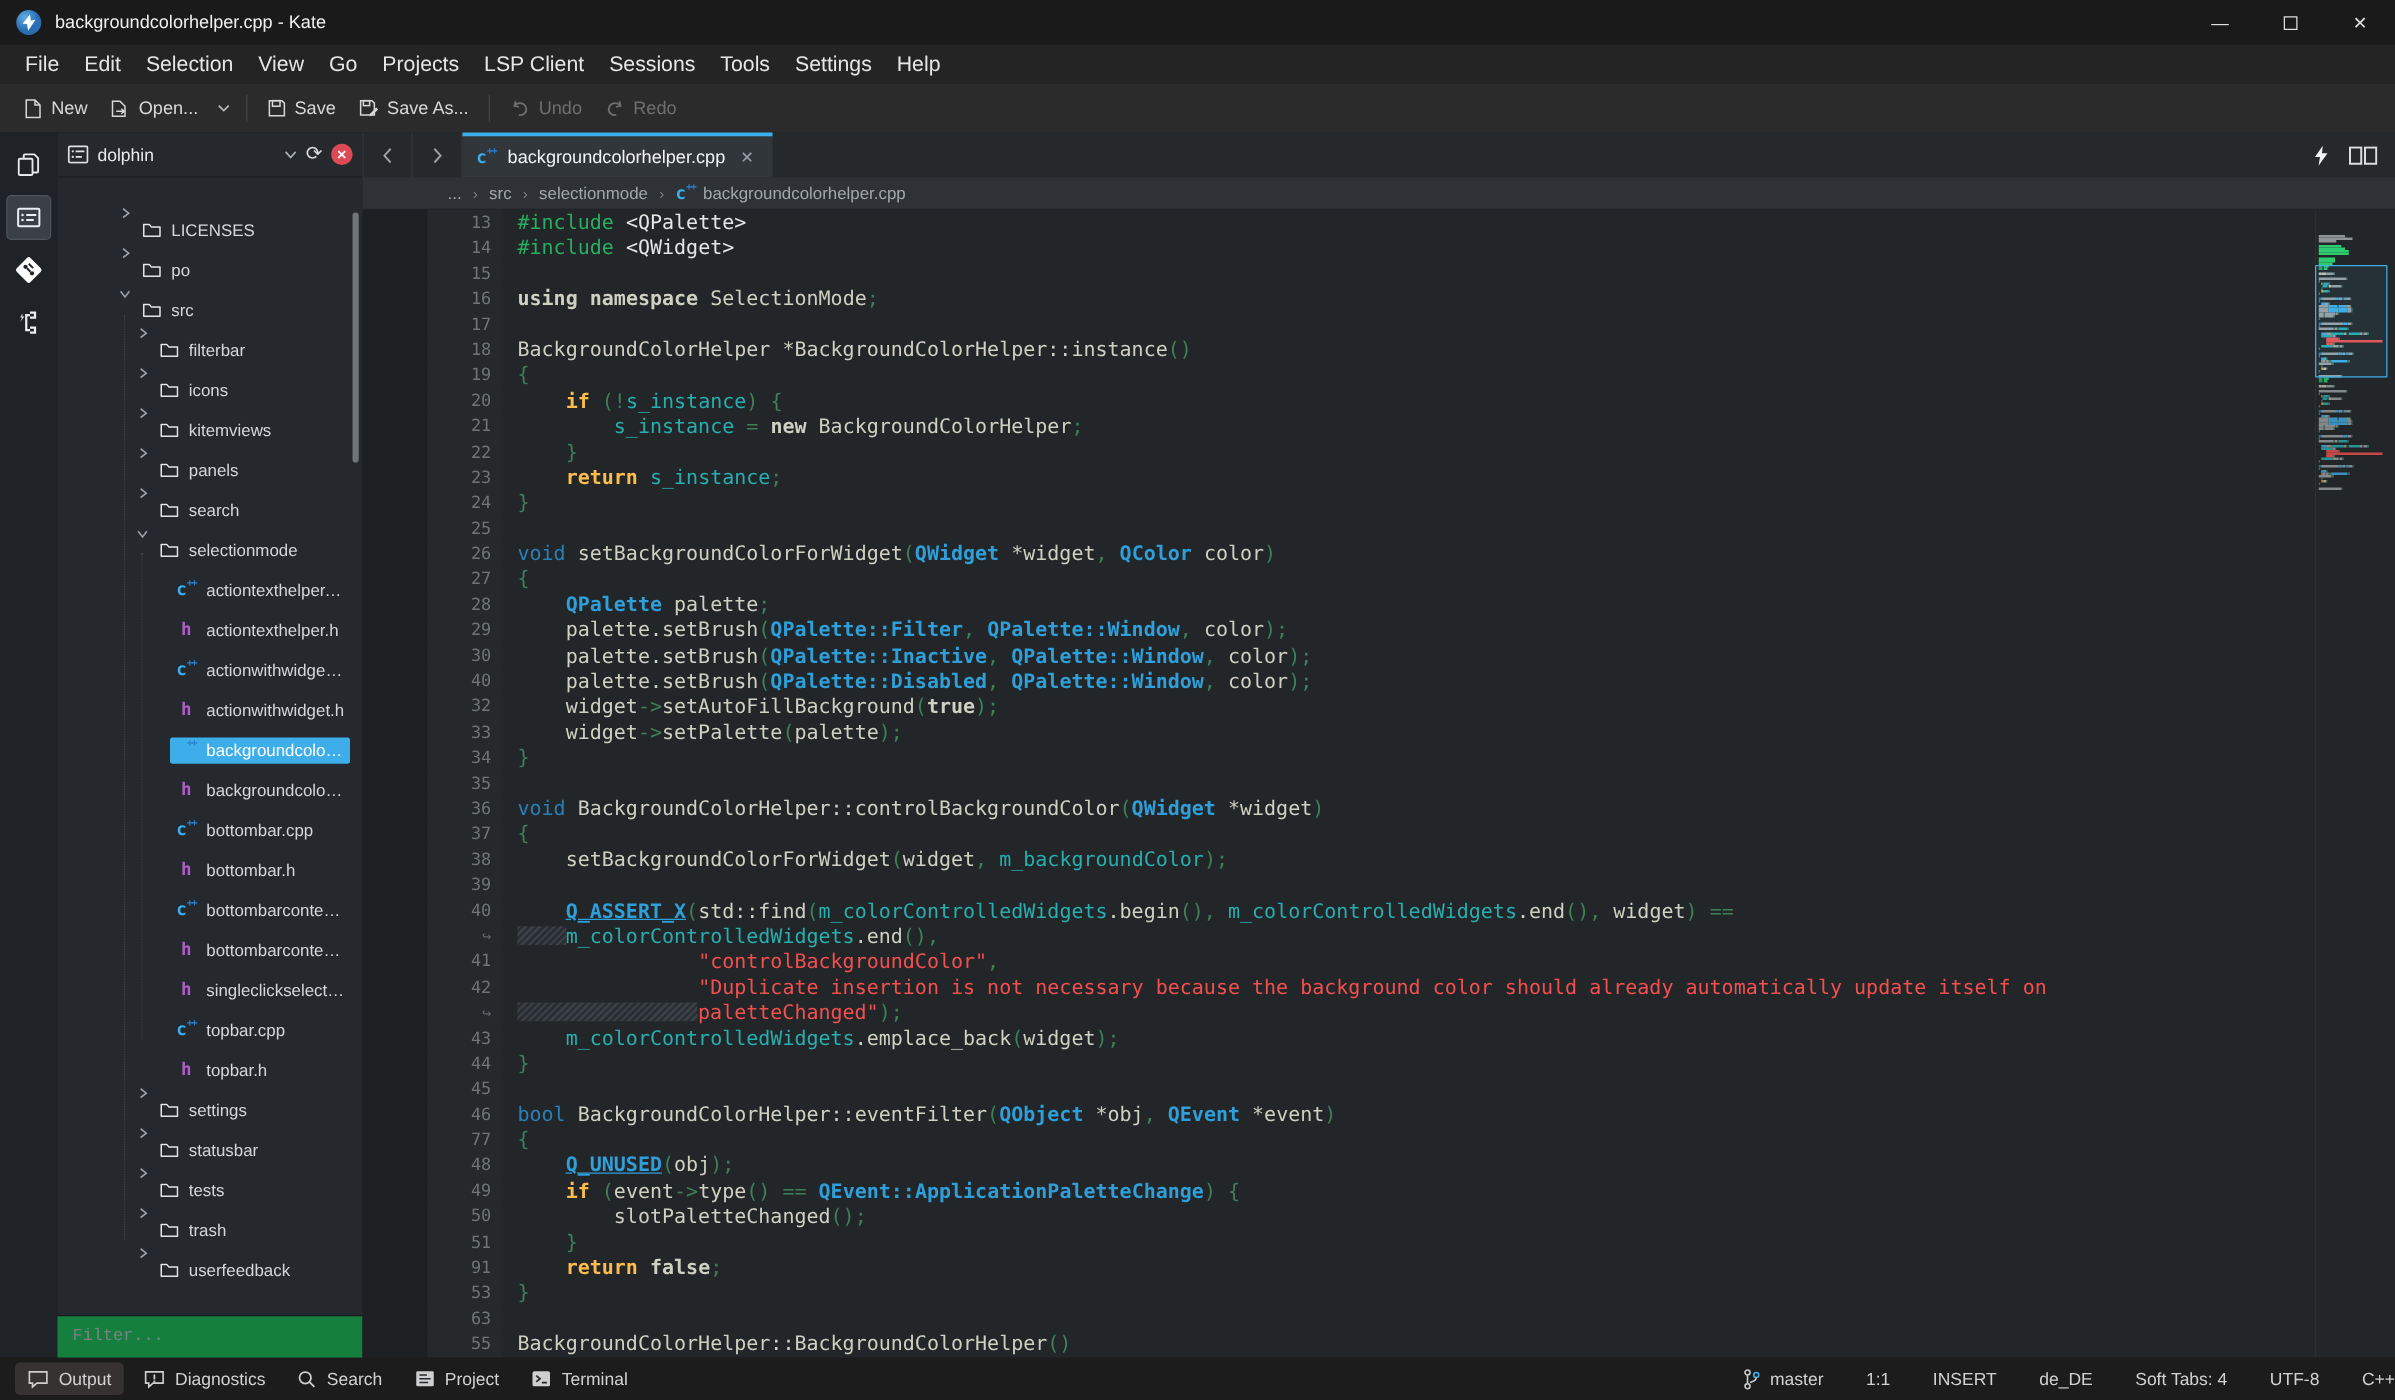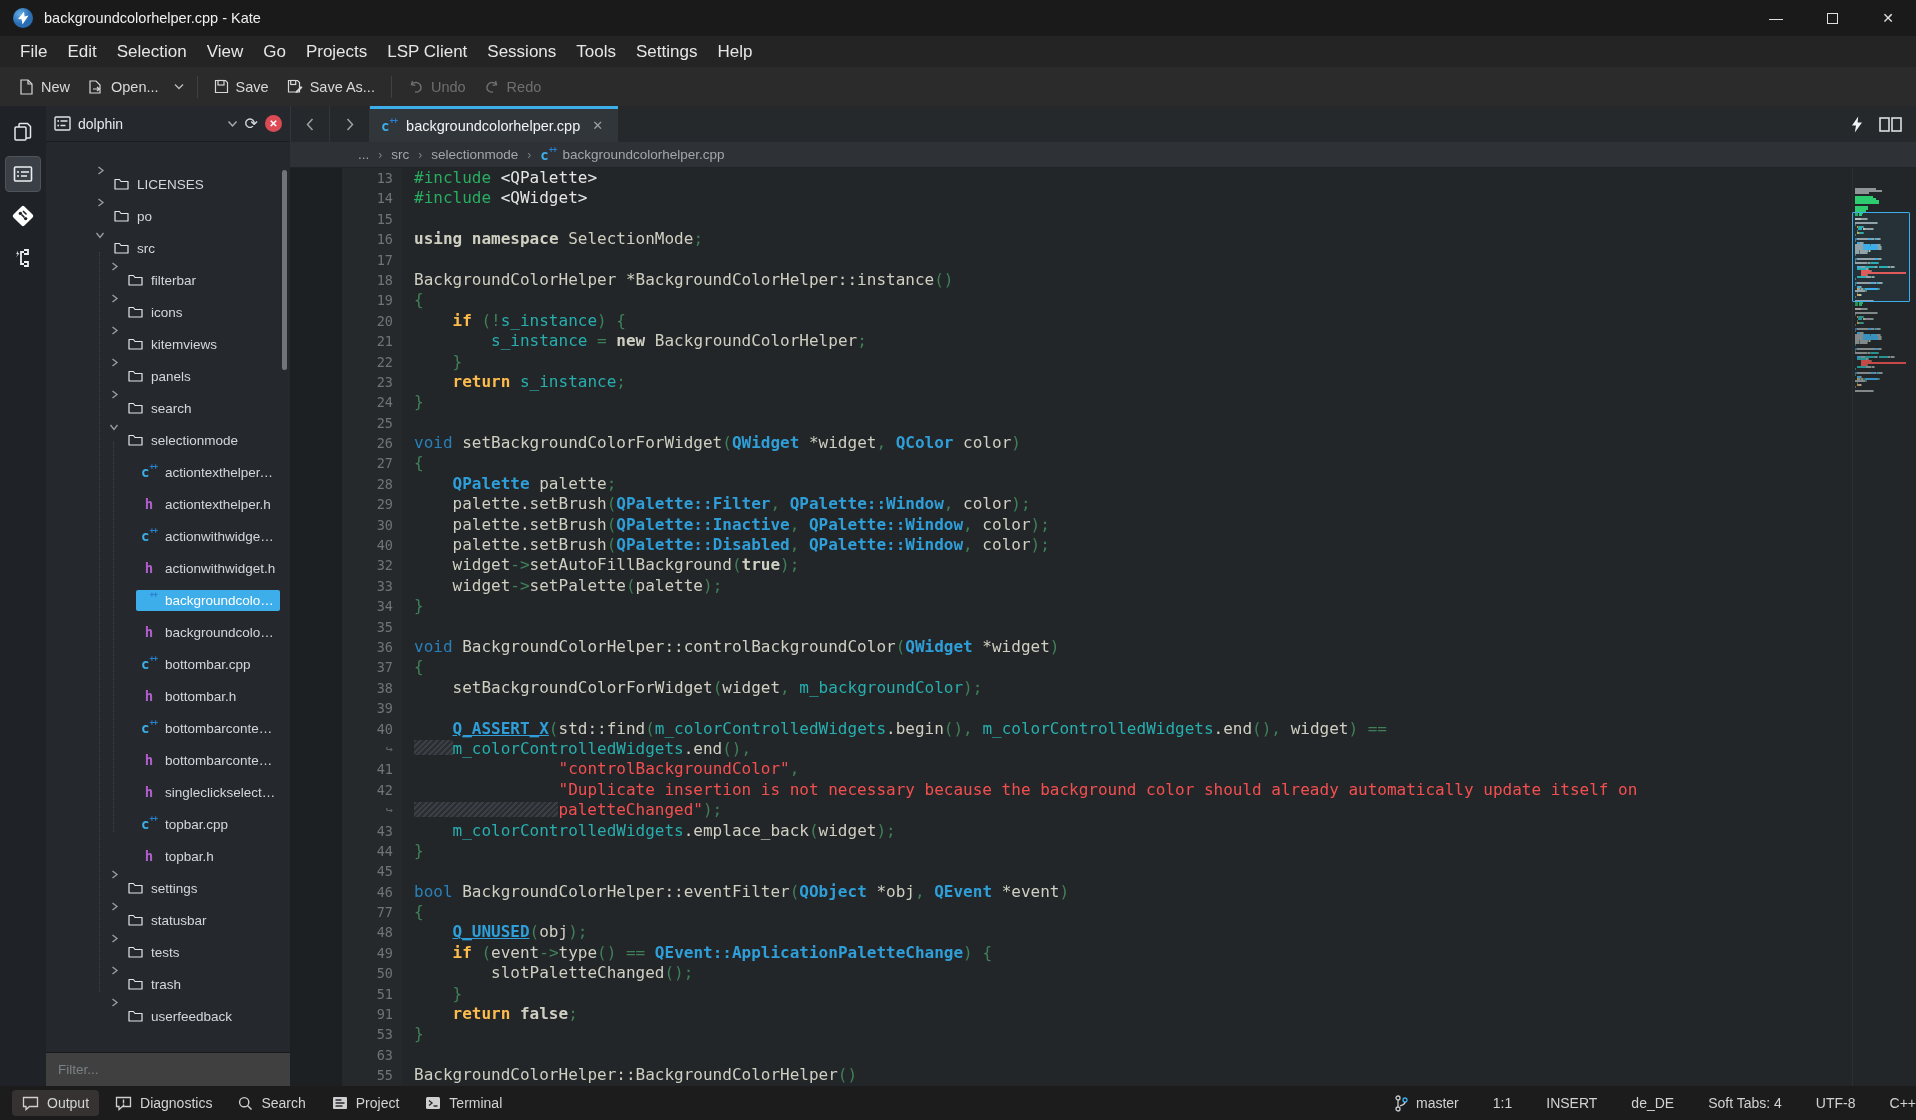--- a/index.html
+++ b/index.html
@@ -46,22 +46,22 @@
   .guide { position:absolute; width:0; border-left:1px dotted #3c4146; }
   .trow { height:32px; display:flex; align-items:center; }
   .chev { width:16px; flex:none; display:flex; align-items:center; justify-content:center; }
   .chev.open { transform:rotate(90deg); }
   .tcontent { display:flex; align-items:center; gap:7px; min-width:0; flex:1; padding:3px 4px; margin-right:10px; border-radius:2px;margin-top:28px; }
   .tcontent.sel { background:#3daee9; color:#ffffff; }
   .ticon { width:18px; flex:none; display:flex; justify-content:center; }
   .tlabel { white-space:nowrap; overflow:hidden; text-overflow:ellipsis; }
   .tree-scrollthumb { position:absolute; right:3px; top:28px; width:5px; height:200px; background:#70757a; border-radius:3px; }
   .pfilter { height:34px; border-top:1px solid #171a1c; flex:none; }
-  .pfilter input { width:100%; height:100%; background:#404040; border:none; outline:none; color:#cfd2d4;
-      padding:0 12px; font-size:13.5px; font-family:Liberation Sans, sans-serif; }
+  .pfilter input { width:100%; height:100%; background:#15803d; border:none; outline:none; color:#cfd2d4;
+      padding:0 12px; font-size:13.5px; font-family:Liberation Mono, monospace; }
   .pfilter input::placeholder { color:#7b8185; }
 
   .fic-cpp { display:inline-flex; align-items:flex-start; font-family:"DejaVu Sans Mono",monospace; line-height:1; }
   .fic-cpp .c { color:#3daee9; font-size:14px; font-weight:bold; }
   .fic-cpp .pp { color:#2a7fd0; font-size:8px; font-weight:bold; margin-left:0px; margin-top:-2px; letter-spacing:-1px; }
   .fic-h { color:#b05ecc; font-weight:bold; font-family:"DejaVu Sans Mono",monospace; font-size:14px; line-height:1; }
 
   
   .editor { flex:1; display:flex; flex-direction:column; background:#232629; min-width:0; }
   .tabrow { height:36px; background:#26292c; display:flex; align-items:stretch; flex:none; }

